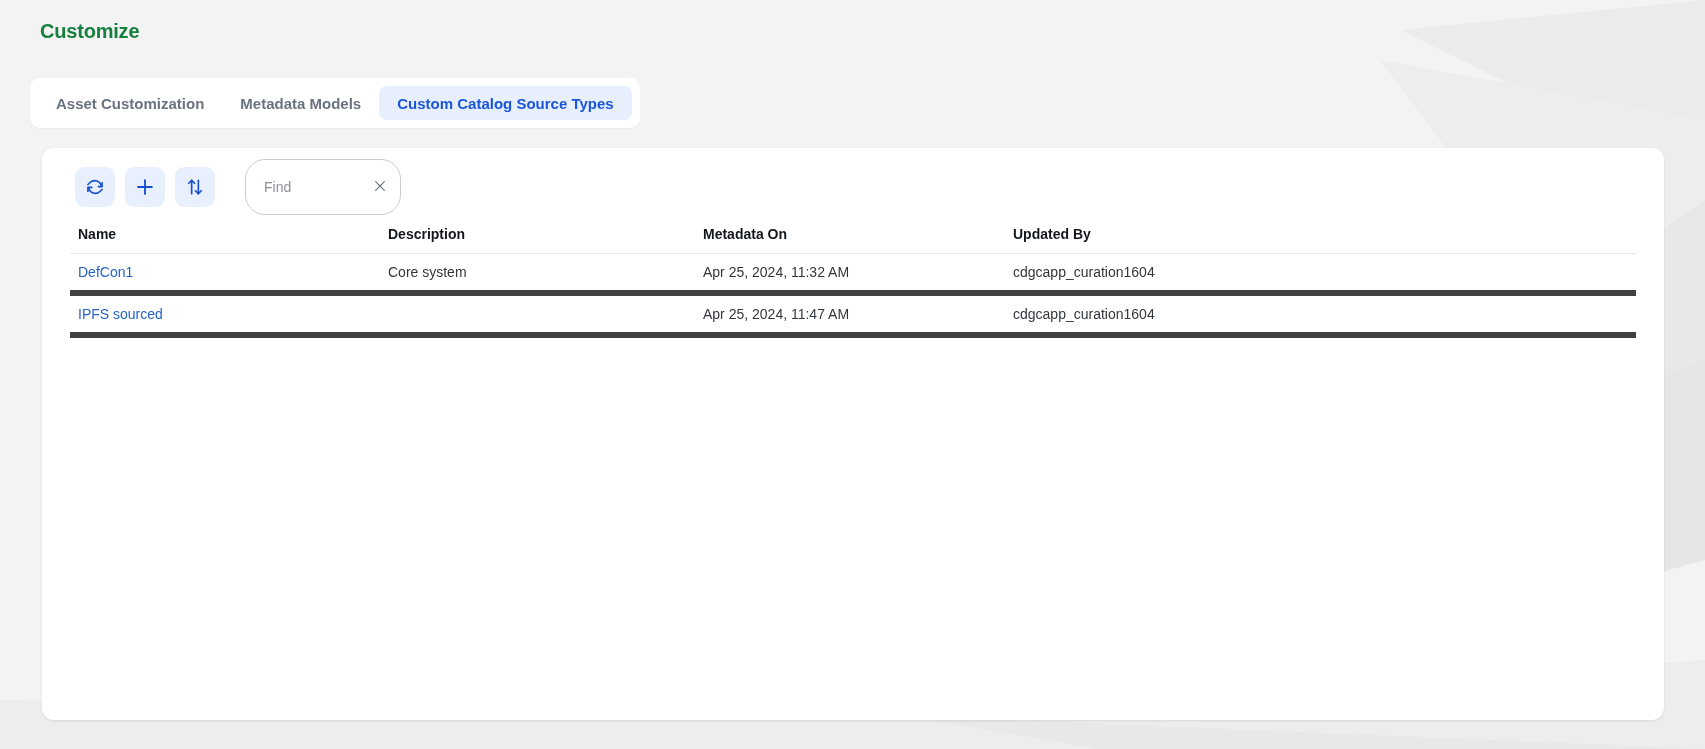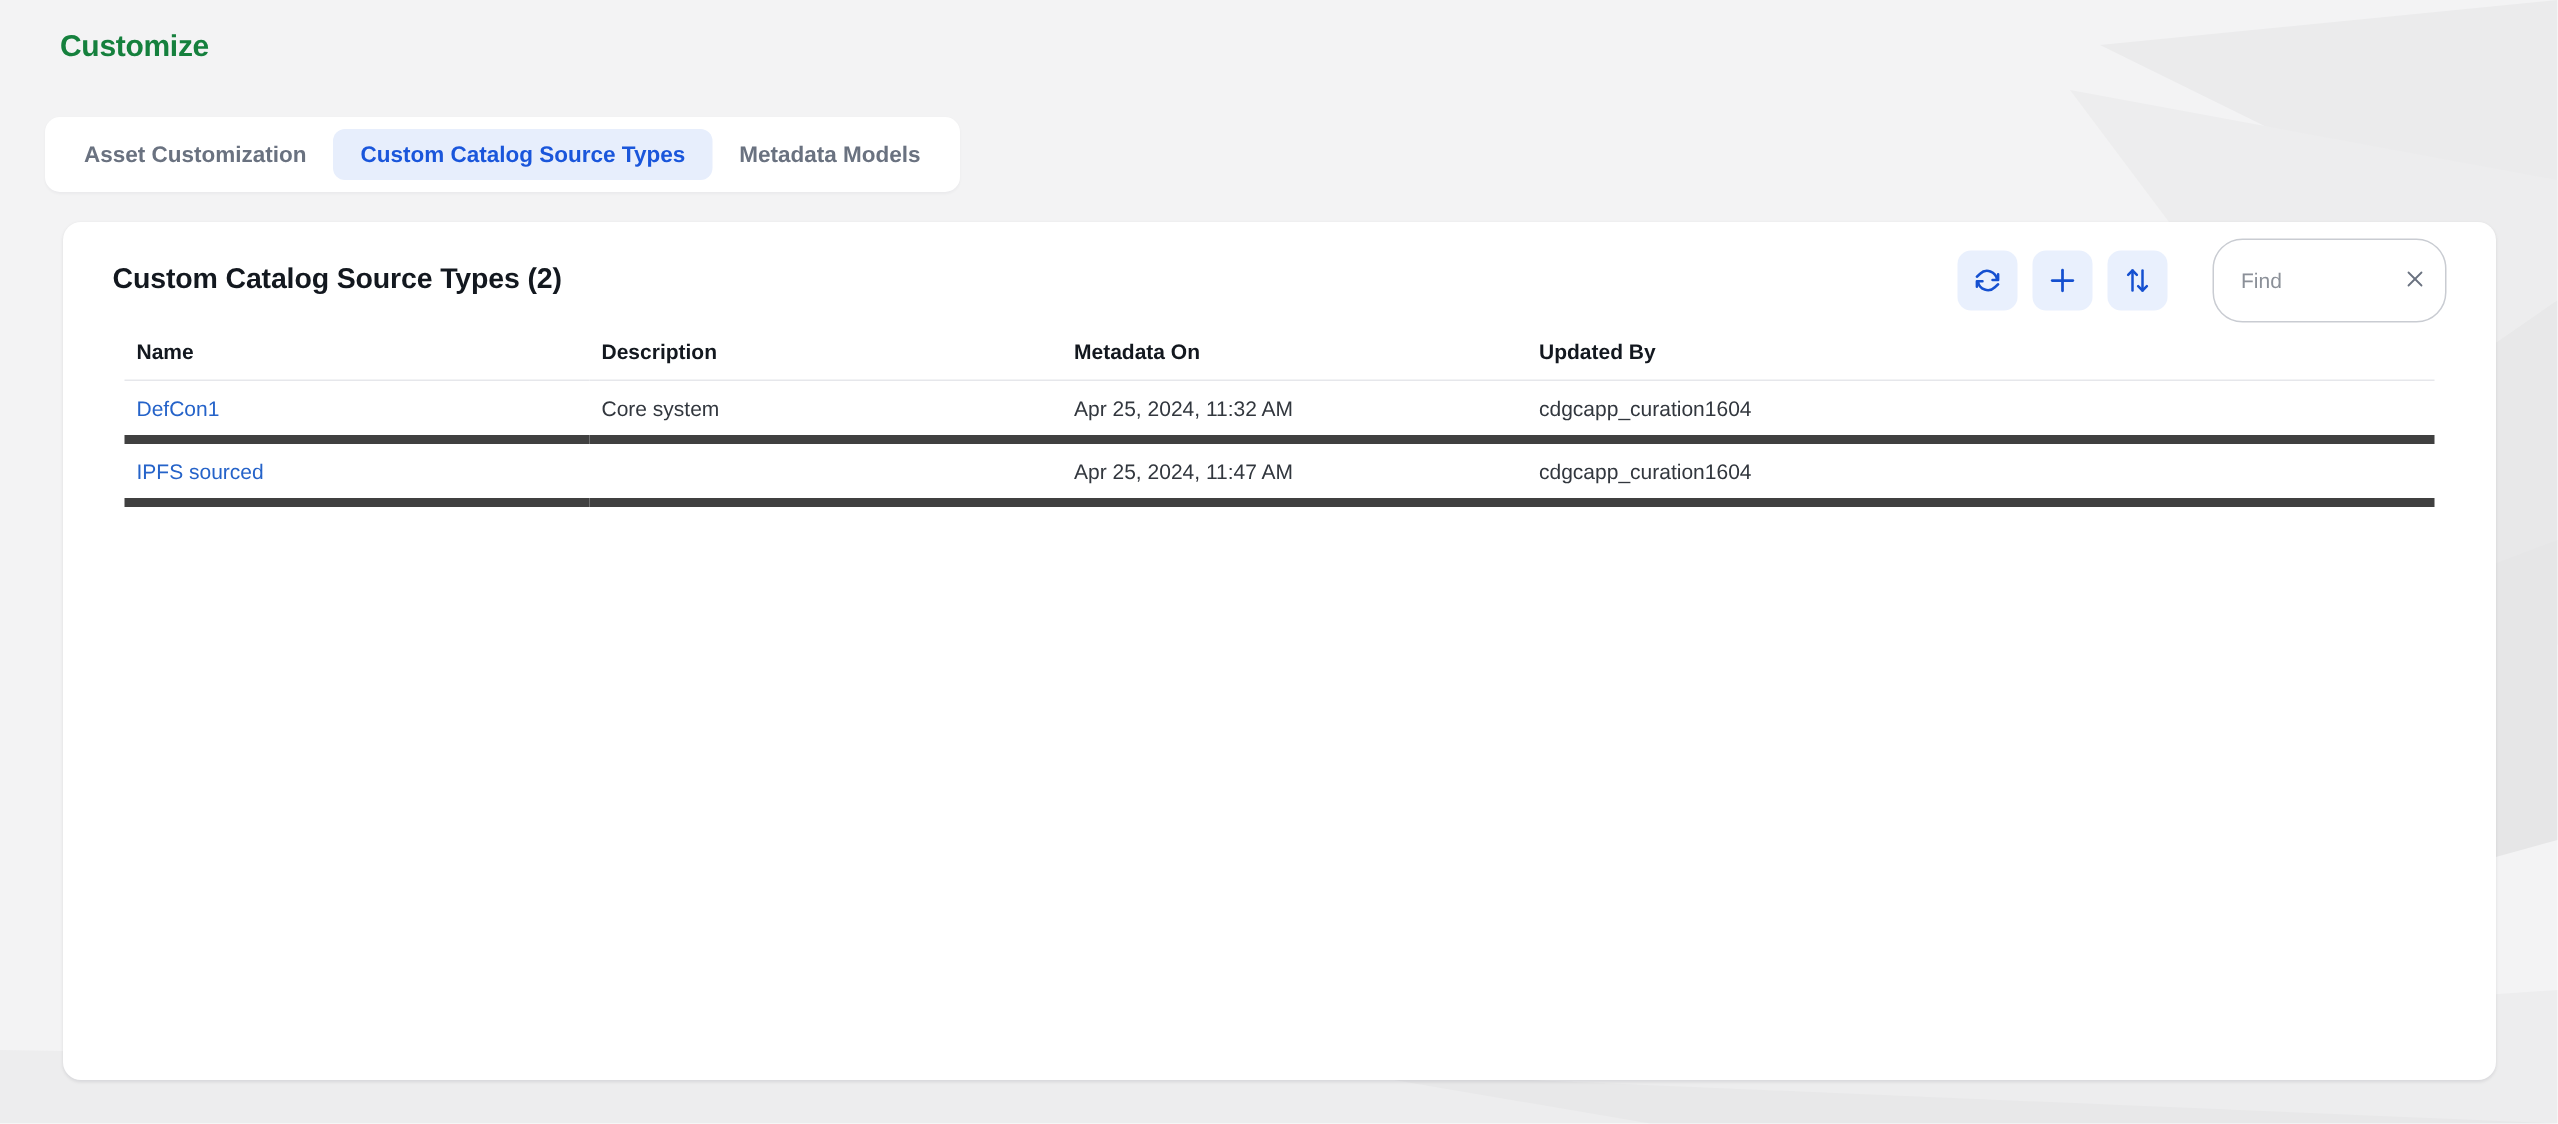--- a/index.html
+++ b/index.html
@@ -155,21 +155,21 @@
     border: none;
     cursor: pointer;
     padding: 2px 4px;
     display: flex;
     align-items: center;
     justify-content: center;
     color: #6a7280;
   }
 
   
-  .table-wrap { padding: 0 41px; }
+  .table-wrap { padding: 0 28px; }
   table.grid {
     width: 100%;
     border-collapse: collapse;
     table-layout: fixed;
   }
   table.grid th {
     text-align: left;
     font-size: 14px;
     font-weight: 700;
     color: #13181f;
@@ -208,28 +208,27 @@
     <polygon points="900,715 1705,749 1100,749" fill="#e8e8e9"></polygon>
   </svg>
 </div>
 
 <div class="page">
 
   <h1 class="page-title">Customize</h1>
 
   <div class="tabbar">
     <button class="tab">Asset Customization</button>
+    <button class="tab">Metadata Models</button>
     <button class="tab active">Custom Catalog Source Types</button>
-    <button class="tab">Metadata Models</button>
   </div>
 
   <div class="card">
 
     <div class="card-header">
-      <div class="card-title">Custom Catalog Source Types (2)</div>
 
       <div class="toolbar">
 
         <button class="icon-btn">
           <span>
             <svg width="20" height="20" viewBox="0 0 24 24" fill="none" stroke="#1550d0" stroke-width="2" stroke-linecap="round" stroke-linejoin="round">
               <polyline points="20.5 7 20.5 11.5 16 11.5"></polyline>
               <path d="M19.6 11.2A8 8 0 0 0 6.1 6.6L3.5 9"></path>
               <polyline points="3.5 17 3.5 12.5 8 12.5"></polyline>
               <path d="M4.4 12.8a8 8 0 0 0 13.5 4.6l2.6-2.4"></path>

